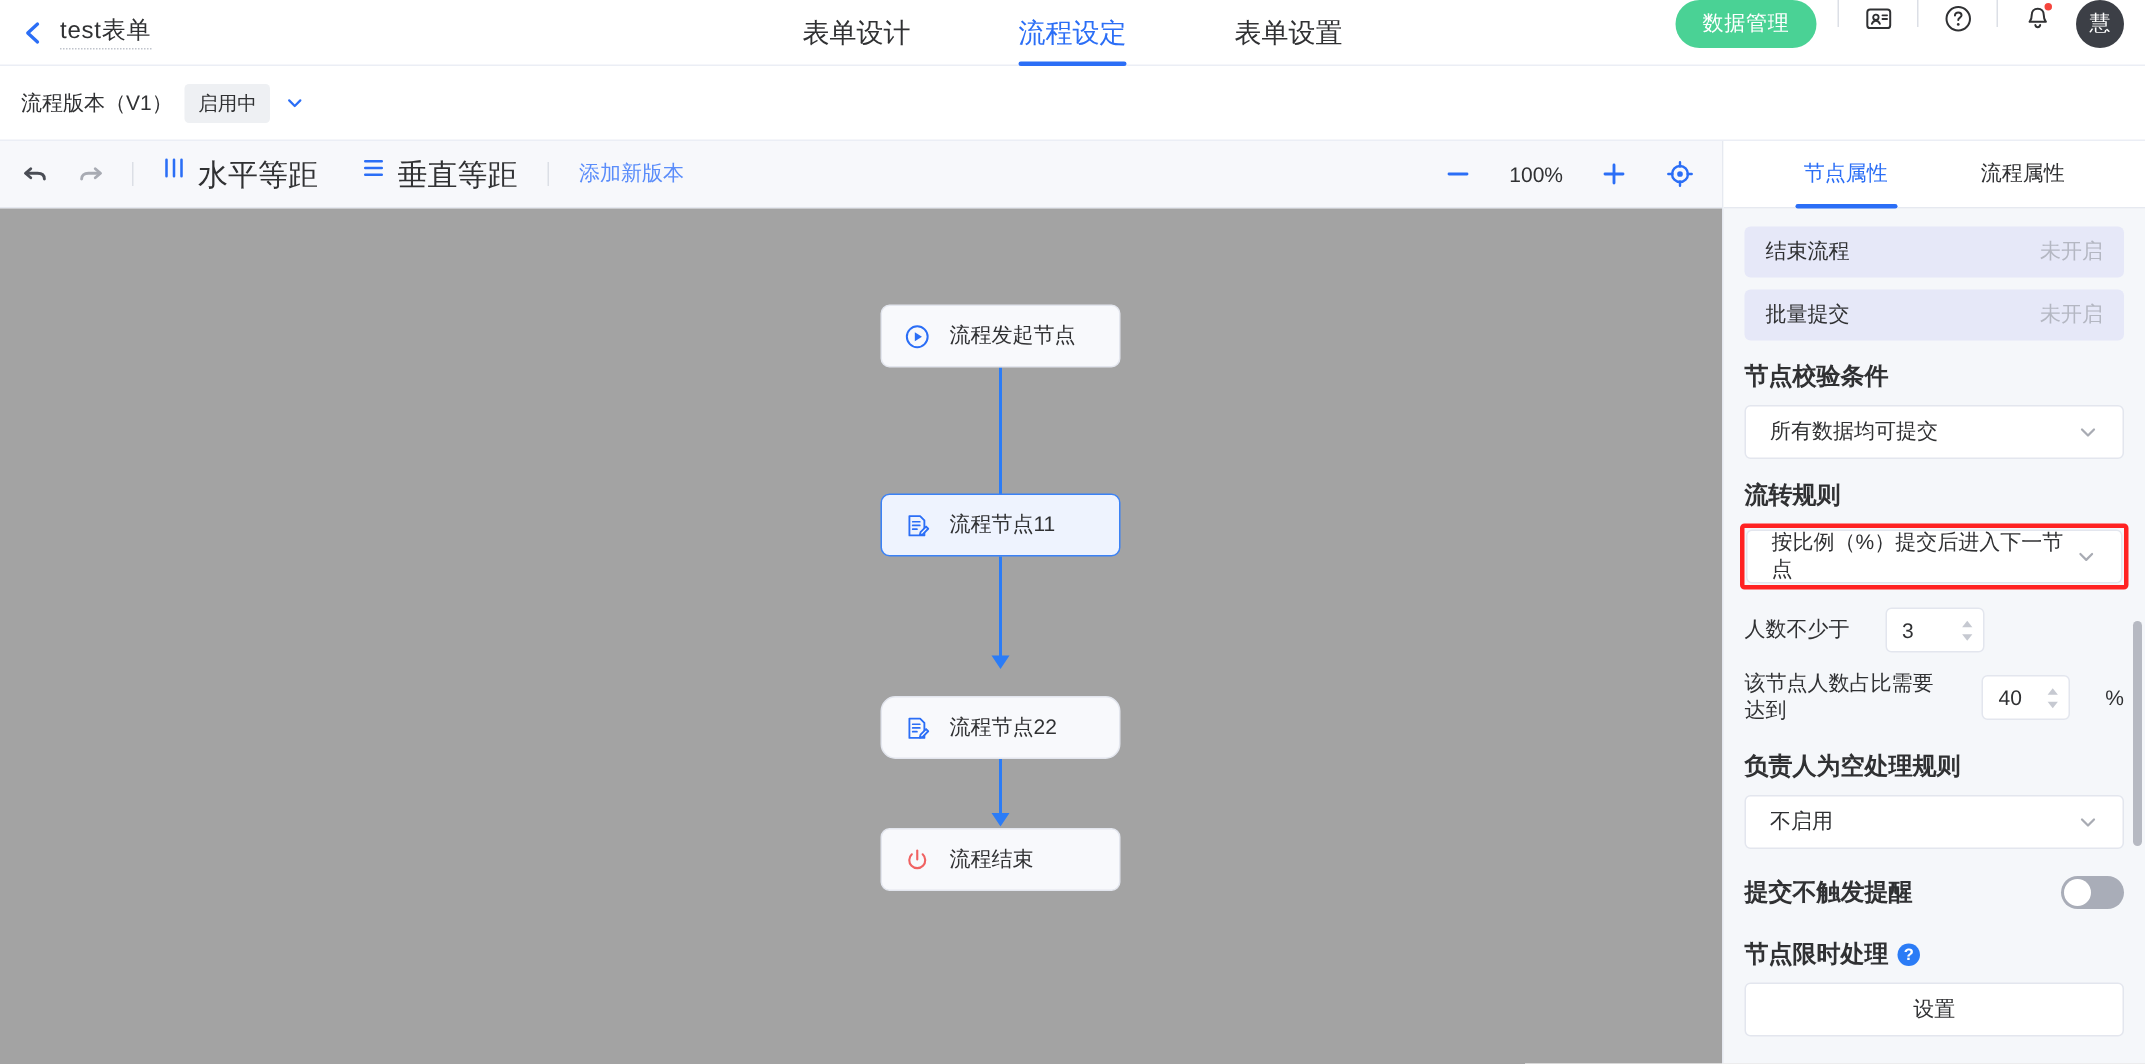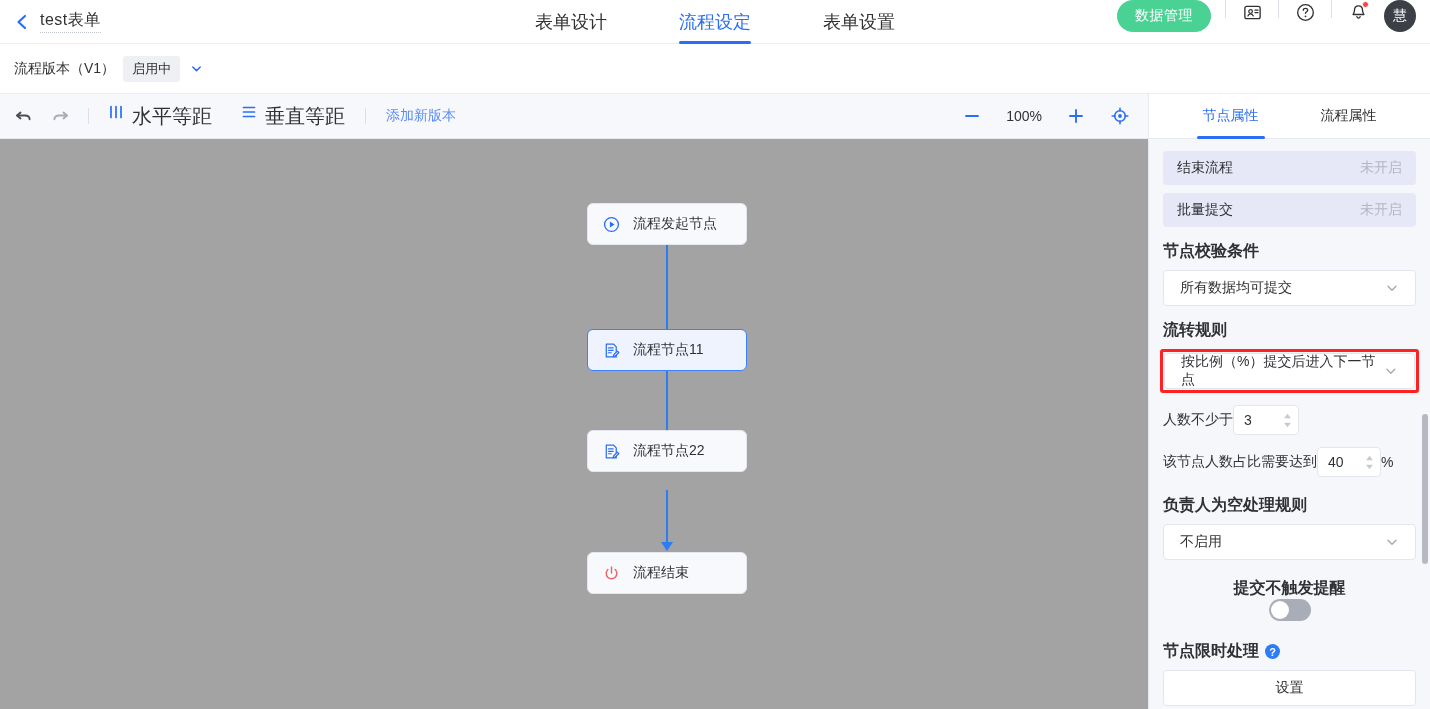--- a/index.html
+++ b/index.html
@@ -154,41 +154,40 @@
   .select {
     background: #fff; border: 1px solid #e3e6ee; border-radius: 4px;
     height: 36px; display: flex; align-items: center; justify-content: space-between;
     padding: 0 16px; font-size: 14px; color: #303133; cursor: pointer;
   }
   .redbox {
     border: 3px solid #ff2222; border-radius: 3px; padding: 1px;
     margin: 0 -3px;
   }
   .inline-row {
-    display: flex; align-items: center; gap: 0; margin-top: 12px;
+    display: flex; align-items: center; gap: 24px; margin-top: 12px;
     font-size: 14px; color: #303133;
   }
   .numinput {
     background: #fff; border: 1px solid #e3e6ee; border-radius: 4px;
     height: 30px; display: flex; align-items: center; justify-content: space-between;
     padding: 0 6px 0 10px; font-size: 14px; color: #303133;
   }
   .spin { display: flex; flex-direction: column; gap: 3px; }
   .toggle {
     width: 42px; height: 22px; border-radius: 11px; background: #a9adb8;
     position: relative; cursor: pointer;
   }
   .toggle .knob {
     position: absolute; left: 2px; top: 2px; width: 18px; height: 18px;
     border-radius: 50%; background: #fff;
   }
   .row-between {
     display: flex; align-items: center; justify-content: space-between;
     margin-top: 18px;
-    flex-direction: column;
   }
   .help-i {
     width: 15px; height: 15px; border-radius: 50%; background: #2b7cf6;
     color: #fff; font-size: 11px; font-weight: bold; display: inline-flex;
     align-items: center; justify-content: center; margin-left: 6px; cursor: pointer;
   }
   .btn-set {
     background: #fff; border: 1px solid #e3e6ee; border-radius: 4px;
     height: 36px; width: 100%; font-size: 14px; color: #303133;
     cursor: pointer; font-family: inherit; margin-top: 8px;
@@ -322,21 +321,21 @@
 
     <div class="node selected" style="left:587px; top:190px;">
       <svg width="19" height="19" viewBox="0 0 20 20">
         <path d="M4.5 3.2h7.5l3 3v10.6H4.5z" fill="none" stroke="#2b6ef6" stroke-width="1.3" stroke-linejoin="round"></path>
         <path d="M6.8 7.2h5M6.8 9.8h5M6.8 12.4h3" stroke="#2b6ef6" stroke-width="1.2" stroke-linecap="round"></path>
         <path d="M16.2 10.6 L12.3 14.5 l-.5 2 2-.5 3.9-3.9z" fill="#fff" stroke="#2b6ef6" stroke-width="1.3" stroke-linejoin="round"></path>
       </svg>
       <span>流程节点11</span>
     </div>
 
-    <div class="node" style="left:587px; top:291px;">
+    <div class="node" style="left:587px; top:325px;border-radius:10px;">
       <svg width="19" height="19" viewBox="0 0 20 20">
         <path d="M4.5 3.2h7.5l3 3v10.6H4.5z" fill="none" stroke="#2b6ef6" stroke-width="1.3" stroke-linejoin="round"></path>
         <path d="M6.8 7.2h5M6.8 9.8h5M6.8 12.4h3" stroke="#2b6ef6" stroke-width="1.2" stroke-linecap="round"></path>
         <path d="M16.2 10.6 L12.3 14.5 l-.5 2 2-.5 3.9-3.9z" fill="#fff" stroke="#2b6ef6" stroke-width="1.3" stroke-linejoin="round"></path>
       </svg>
       <span>流程节点22</span>
     </div>
 
     <div class="node" style="left:587px; top:413px;">
       <svg width="19" height="19" viewBox="0 0 20 20">

